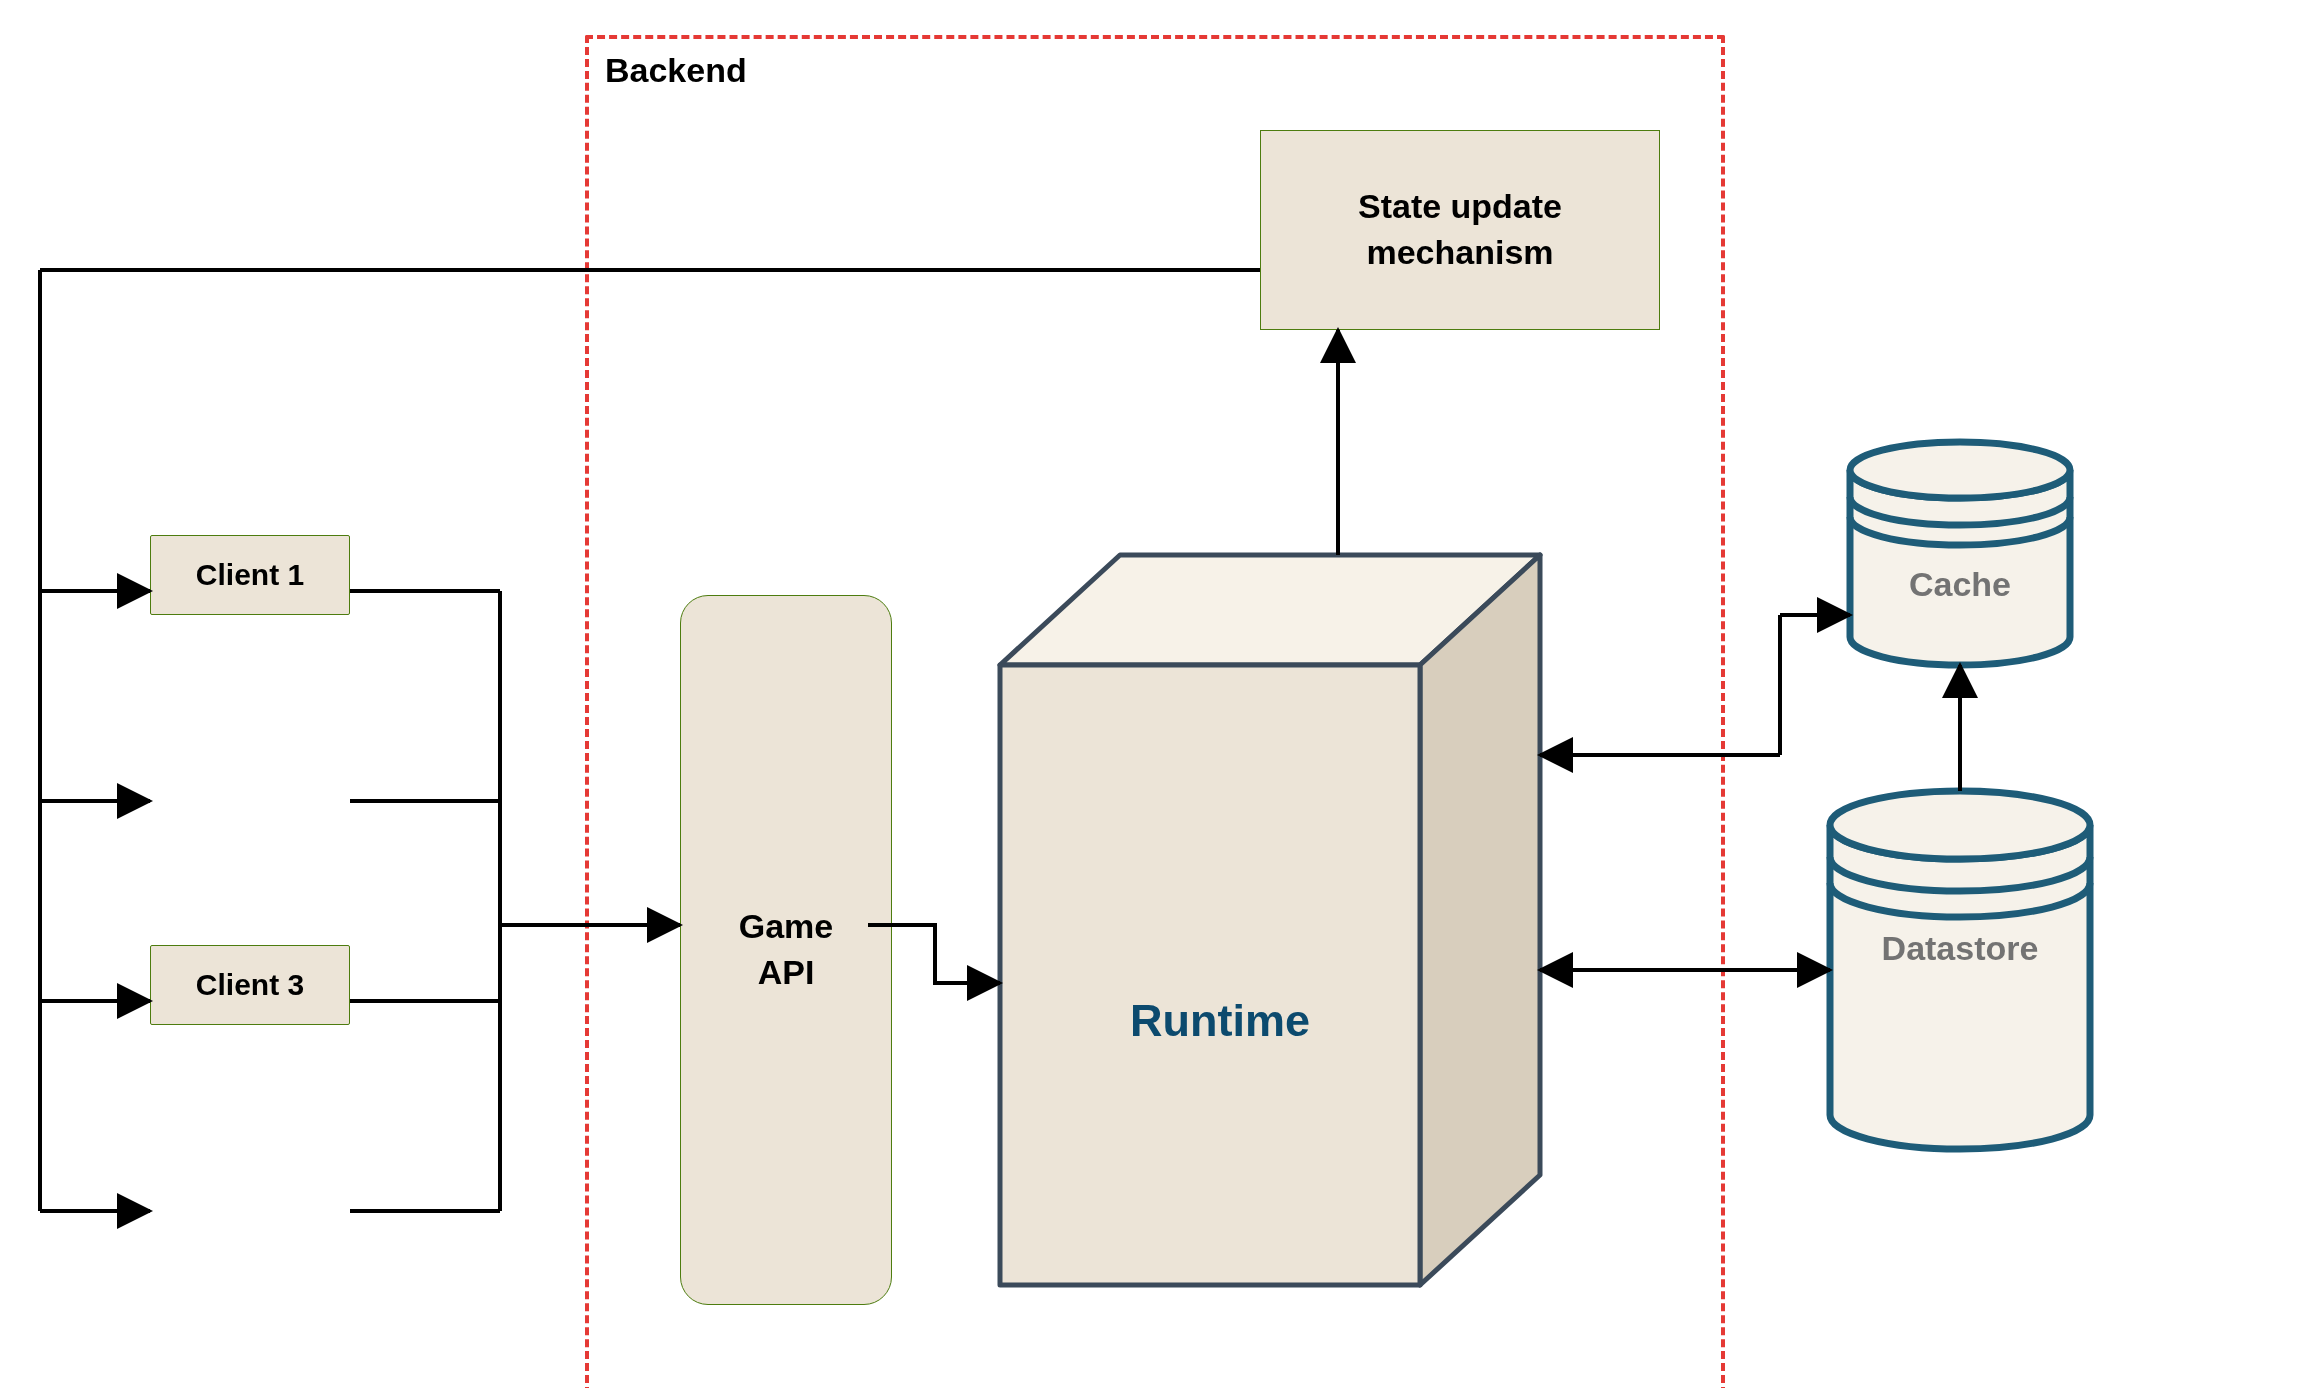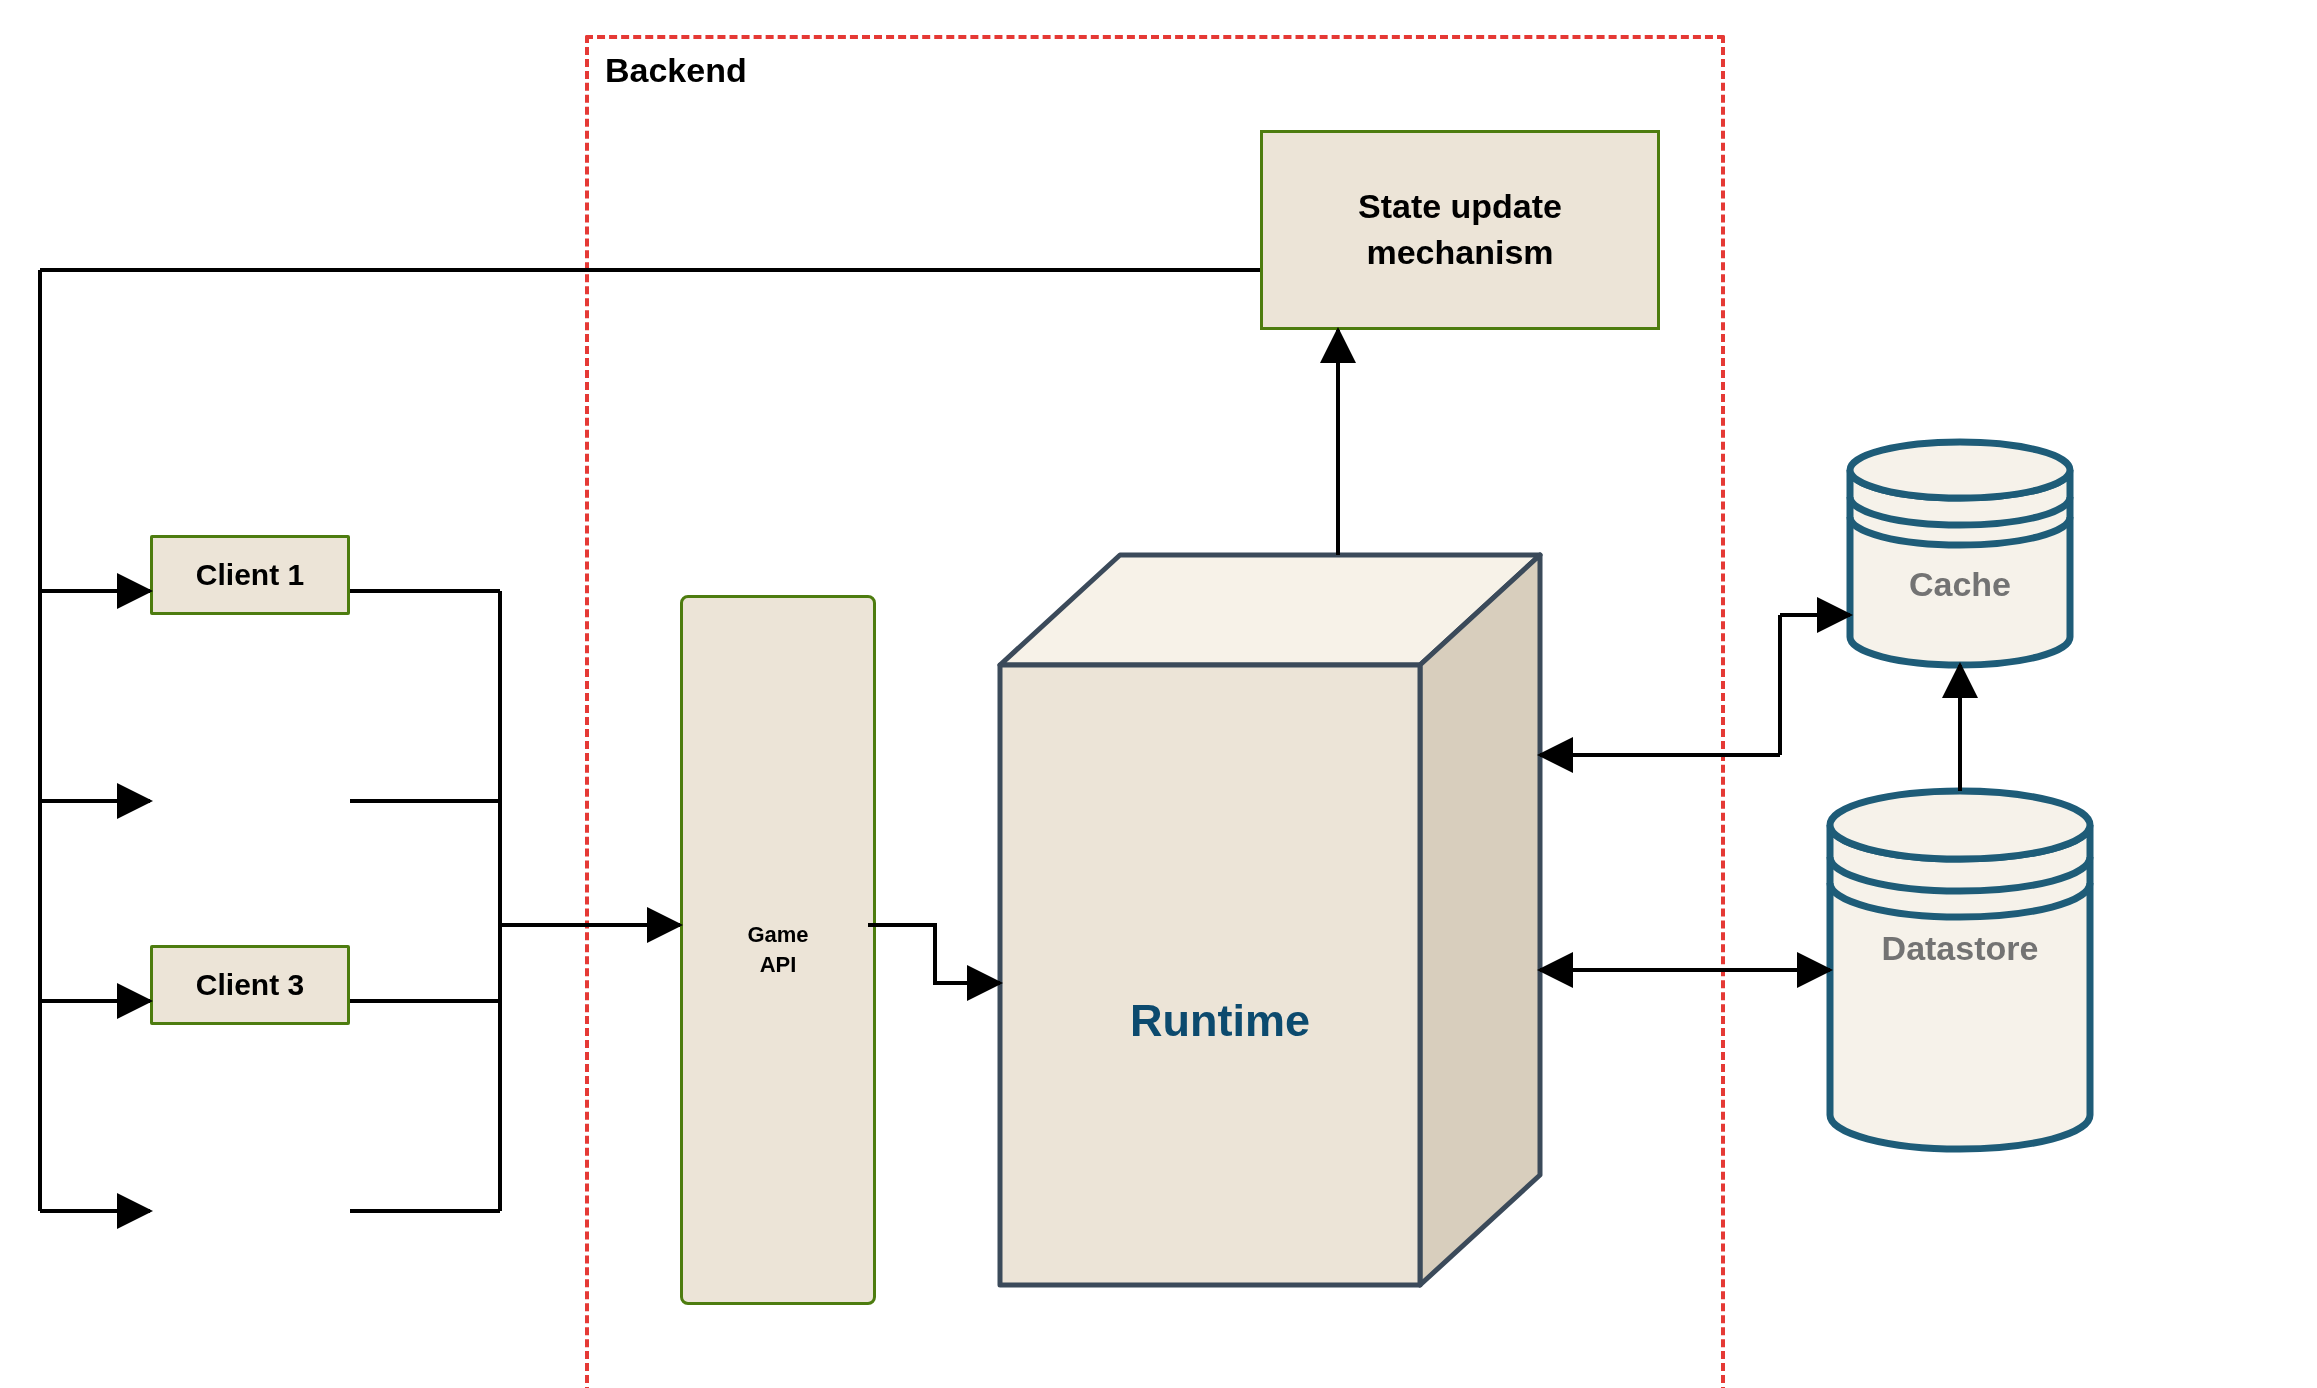--- a/index.html
+++ b/index.html
@@ -16,40 +16,40 @@
     margin-top: 25px;
   }
   svg.full {
     position: absolute;
     left: 0;
     top: 0;
   }
   .box {
     position: absolute;
     background: #ece4d7;
-    border: 3px solid #4d7c0f;
+    border: 1px solid #4d7c0f;
     box-sizing: border-box;
     display: flex;
     align-items: center;
     justify-content: center;
     text-align: center;
     font-weight: 700;
     color: #000;
   }
   .client-box {
     width: 200px;
     height: 80px;
     font-size: 30px;
     border-radius: 2px;
   }
   .game-api-box {
-    width: 196px;
+    width: 212px;
     height: 710px;
-    border-radius: 8px;
-    font-size: 22px;
+    border-radius: 28px;
+    font-size: 34px;
     line-height: 1.35;
   }
   .state-box {
     width: 400px;
     height: 200px;
     font-size: 34px;
     line-height: 1.35;
   }
   .backend-frame {
     position: absolute;

